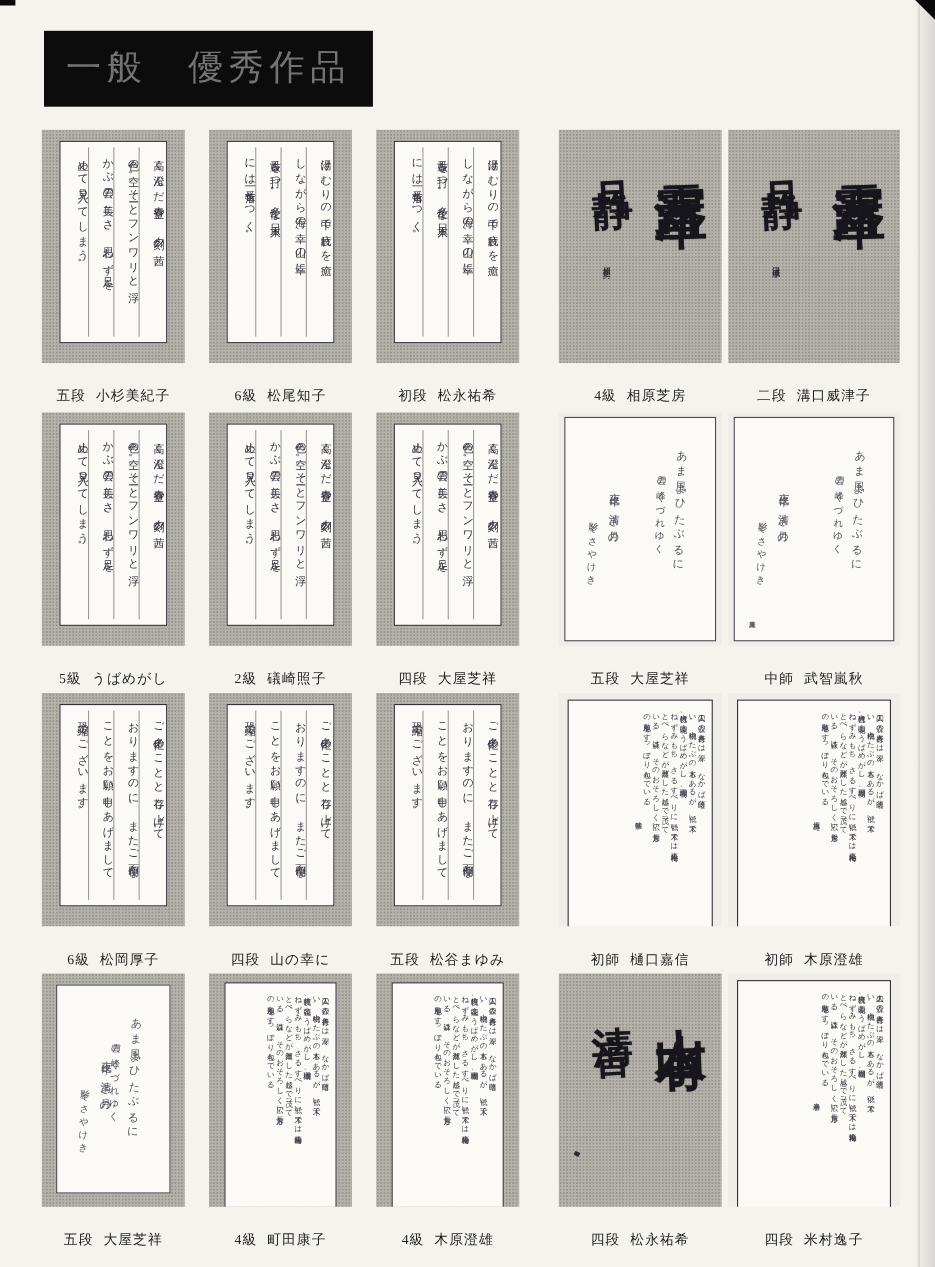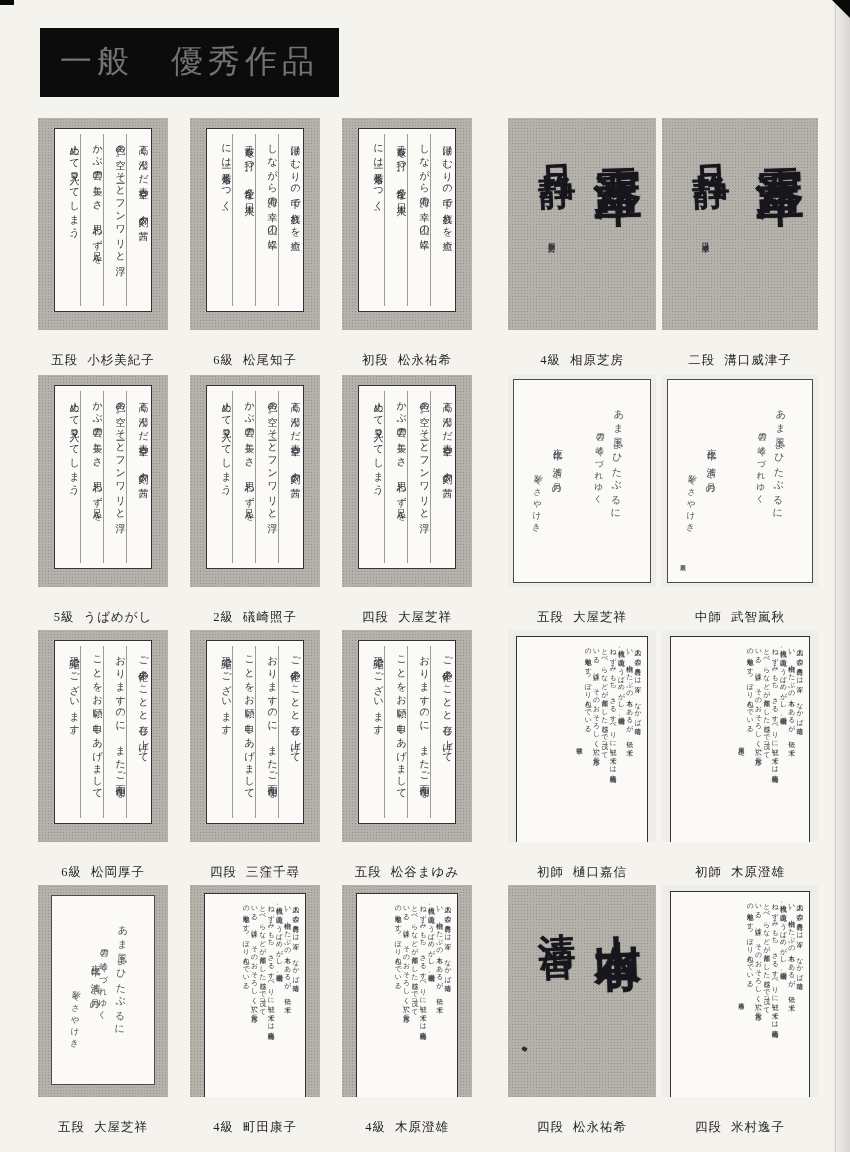--- a/index.html
+++ b/index.html
@@ -263,21 +263,21 @@
   <figure class="t p2">
     <div class="art gbg">
       <div class="card ruled">
         <span>ご多忙のことと存じ上げて</span>
         <span>おりますのに、またご面倒な</span>
         <span>ことをお願い申しあげまして</span>
         <span>恐縮でございます。</span>
       </div>
     </div>
     <figcaption>
-      <span>四段</span><span class="sp"></span><span>三窪千尋</span>
+      <span>四段</span><span class="sp"></span><span>山の幸に</span>
     </figcaption>
   </figure>
 
   <figure class="t p3">
     <div class="art gbg">
       <div class="card ruled">
         <span>ご多忙のことと存じ上げて</span>
         <span>おりますのに、またご面倒な</span>
         <span>ことをお願い申しあげまして</span>
         <span>恐縮でございます。</span>

